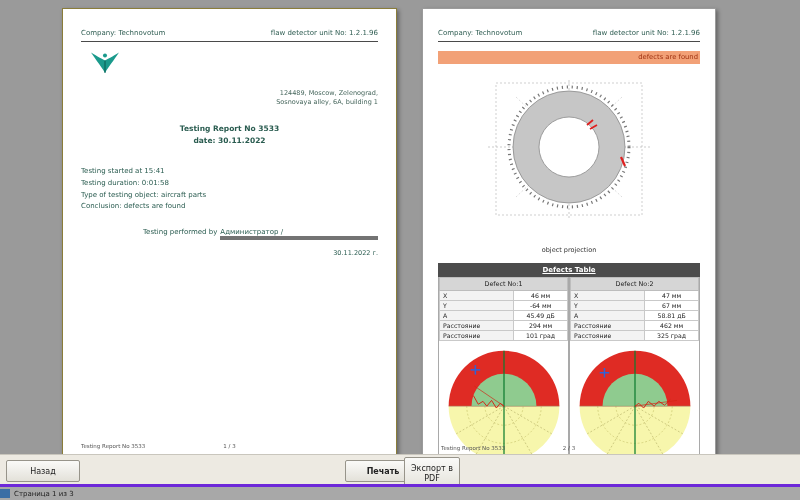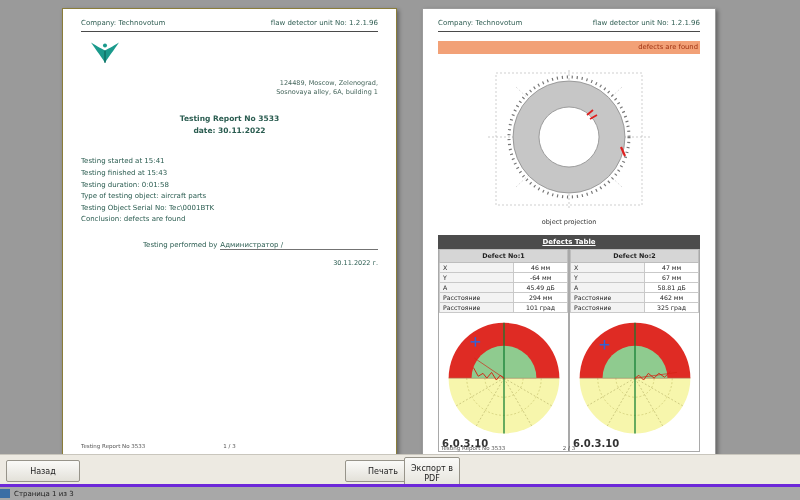--- a/index.html
+++ b/index.html
@@ -4,51 +4,51 @@
 <style>
   html,body{margin:0;padding:0;}
   body{width:800px;height:500px;overflow:hidden;font-family:"DejaVu Sans",sans-serif;background:#9a9a9a;}
   .app{position:relative;width:800px;height:500px;}
   .viewer{position:absolute;left:0;top:0;right:0;height:455px;background:#9a9a9a;overflow:hidden;}
   .page{position:absolute;background:#fff;box-shadow:2px 2px 4px rgba(0,0,0,.35);}
   .page1{left:62px;top:8px;width:333px;height:445px;border:1px solid #8a7d3a;}
   .page2{left:422px;top:8px;width:292px;height:447px;border:1px solid #9b9b9b;}
   .pg-inner{position:absolute;inset:0;padding:0 18px;box-sizing:border-box;}
   .pg-inner2{position:absolute;inset:0;padding:0 15px;box-sizing:border-box;}
-  .pg-header{display:flex;justify-content:space-between;align-items:flex-end;padding-top:10px;padding-bottom:4px;border-bottom:1px solid #4a4a4a;font-size:7px;color:#2f5d52;}
+  .pg-header{display:flex;justify-content:space-between;align-items:flex-end;padding-top:20px;padding-bottom:4px;border-bottom:1px solid #4a4a4a;font-size:7px;color:#2f5d52;}
   .logo-row{display:flex;justify-content:space-between;margin-top:7px;}
   .logo{margin-left:6px;}
   .address{text-align:right;font-size:6.5px;line-height:1.4;color:#47675d;margin-top:40px;}
   .rep-title{margin-top:16px;text-align:center;font-size:7.5px;font-weight:bold;color:#2a5c50;line-height:1.55;}
   .details{margin-top:20px;font-size:7px;color:#2a5c50;line-height:1.65;}
   .signature{display:flex;margin-top:15px;margin-left:62px;font-size:7px;color:#2a5c50;}
   .sig-label{white-space:nowrap;}
-  .sig-name{flex:1;margin-left:3px;border-bottom:1px solid #737373;}
+  .sig-name{flex:1;margin-left:3px;border-bottom:4px solid #737373;}
   .sig-date{margin-top:9px;text-align:right;font-size:6.5px;color:#2a5c50;}
   .pg-footer{position:absolute;bottom:5px;left:18px;right:18px;font-size:5.5px;color:#555;}
   .pg-footer .f-left{position:absolute;left:0;top:0;}
   .pg-footer .f-center{display:block;width:100%;text-align:center;}
   .banner{margin-top:9px;height:13px;line-height:13px;background:#f2a177;text-align:right;padding-right:2px;font-size:6.8px;color:#9e3110;}
   .projection{margin-top:13px;text-align:center;}
-  .proj-caption{margin-top:1px;text-align:center;font-size:6.5px;color:#333;}
+  .proj-caption{margin-top:19px;text-align:center;font-size:6.5px;color:#333;}
   .dt-bar{margin-top:9px;background:#4c4c4c;color:#fff;font-size:7px;font-weight:bold;text-align:center;padding:3px 0;text-decoration:underline;}
   .dt-cols{display:flex;}
   .dt-col{flex:1;border:1px solid #a9a9a9;border-top:none;background:#fff;min-width:0;}
   table.def{width:100%;border-collapse:collapse;font-size:6.2px;color:#222;}
-  table.def th{background:#d6d6d6;font-weight:bold;border:1px solid #bdbdbd;padding:2px 0;font-size:6.4px;}
+  table.def th{background:#d6d6d6;font-weight:normal;border:1px solid #bdbdbd;padding:2px 0;font-size:6.4px;}
   table.def td{border:1px solid #c9c9c9;padding:1px 3px;}
   td.lbl{background:#f3f3f3;width:58%;}
   td.val{text-align:center;}
   .chart-wrap{position:relative;height:136px;}
   .chart-wrap svg{display:block;margin:2px auto 0;}
   .version{position:absolute;left:3px;bottom:2px;font-size:10px;font-weight:bold;color:#333;}
   .toolbar{position:absolute;left:0;right:0;bottom:13px;height:32px;background:#edeae2;border-top:1px solid #c9c6bd;}
   .btn{position:absolute;box-sizing:border-box;background:linear-gradient(#fafaf8,#e3e1d9);border:1px solid #97948a;border-radius:2px;font-family:"DejaVu Sans",sans-serif;font-size:8px;color:#222;cursor:pointer;padding:0 2px;}
   .btn-back{left:6px;top:5px;width:74px;height:22px;}
-  .btn-print{left:345px;top:5px;width:76px;height:22px;}
+  .btn-print{left:345px;top:5px;width:76px;height:22px;font-weight:bold;}
   .btn-export{left:404px;top:2px;width:56px;height:34px;line-height:1.25;white-space:normal;}
   .statusbar{position:absolute;left:0;right:0;bottom:0;height:13px;background:#a8a8a8;border-top:3px solid #6d28d9;display:flex;align-items:center;font-size:7px;color:#222;}
   .status-accent{width:10px;height:9px;background:#3b6ea5;margin-right:4px;}
 </style>
 </head>
 <body>
 
 <div class="app">
   <div class="viewer">
 
@@ -68,24 +68,22 @@
             <div>124489, Moscow, Zelenograd,</div>
             <div>Sosnovaya alley, 6A, building 1</div>
           </div>
         </div>
         <div class="rep-title">
           <div>Testing Report No 3533</div>
           <div>date: 30.11.2022</div>
         </div>
         <div class="details">
           <div>Testing started at 15:41</div>
-          <div>Testing finished at 15:43</div>
           <div>Testing duration: 0:01:58</div>
           <div>Type of testing object: aircraft parts</div>
-          <div>Testing Object Serial No: Tec\0001BTK</div>
           <div>Conclusion: defects are found</div>
         </div>
         <div class="signature">
           <span class="sig-label">Testing performed by</span>
           <span class="sig-name">Администратор /</span>
         </div>
         <div class="sig-date">30.11.2022 г.</div>
         <div class="pg-footer">
           <span class="f-left">Testing Report No 3533</span>
           <span class="f-center">1 / 3</span>

